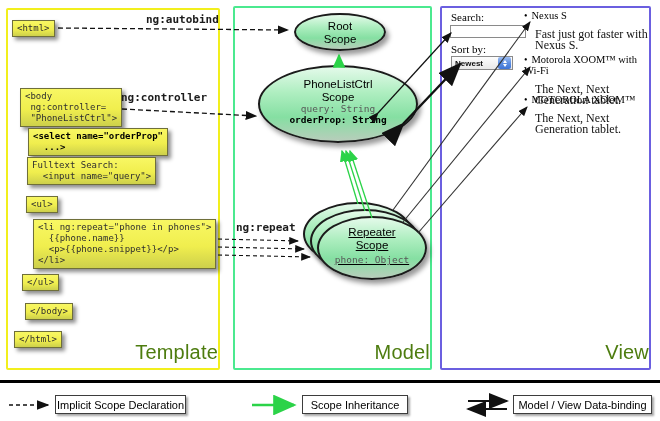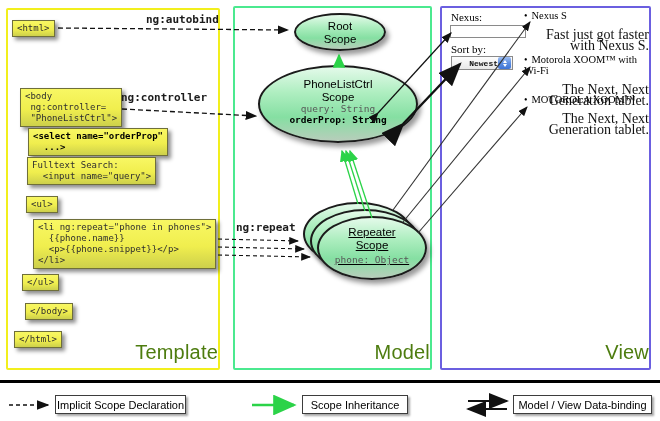--- a/index.html
+++ b/index.html
@@ -61,34 +61,34 @@
     position:absolute; z-index:2; left:450px; top:25px; width:76px; height:13px;
     border:1px solid #8a8a8a; background:#fff; font-size:9px; padding:0 2px;
     font-family:"Liberation Serif", serif;
   }
   .sort-select {
     position:absolute; z-index:2; left:451px; top:56px; width:62px; height:14px;
     border:1px solid #8a8a8a; background:linear-gradient(180deg,#fdfdfd,#e8e8e8);
     display:flex; align-items:center; cursor:default;
   }
   .sort-select-value {
-    flex:1; font-family:Liberation Mono, monospace; font-size:8px; font-weight:bold;
-    color:#111; padding-left:3px; overflow:hidden; white-space:nowrap;text-align:right;
+    flex:1; font-family:Liberation Sans, sans-serif; font-size:8px; font-weight:bold;
+    color:#111; padding-left:3px; overflow:hidden; white-space:nowrap;
   }
   .sort-stepper {
     width:13px; height:12px; margin-right:1px; border-radius:2px;
     background:linear-gradient(180deg,#9cbdf2 0%,#5d8fe2 50%,#3f74d6 100%);
     display:flex; flex-direction:column; align-items:center; justify-content:center; gap:1px;
   }
   .tri-up   { width:0; height:0; border-left:2.5px solid transparent; border-right:2.5px solid transparent; border-bottom:3px solid #fff; }
   .tri-down { width:0; height:0; border-left:2.5px solid transparent; border-right:2.5px solid transparent; border-top:3px solid #fff; }
   .phone-item { position:absolute; z-index:2; left:524px; width:125px; font-family:"Liberation Serif", serif; }
   .phone-name { font-size:10.5px; color:#000; }
   .phone-name .bullet { margin-right:4px; font-size:10px; }
-  .phone-snippet { font-size:14px; color:#111; margin-top:8px; padding-left:11px; line-height:11px;text-align:right; }
+  .phone-snippet { font-size:12px; color:#111; margin-top:8px; padding-left:11px; line-height:11px; }
   
   .separator { position:absolute; left:0; top:380px; width:660px; height:3px; background:#000; z-index:2; }
   .legend-box {
     position:absolute; z-index:2; height:19px;
     background:#fff; border:1px solid #3d3d3d;
     box-shadow:2px 2px 2px rgba(0,0,0,0.35);
     display:flex; align-items:center; justify-content:center;
     font-size:11px; color:#000; white-space:nowrap;
   }
   .legend-implicit   { left:55px;  top:395px; width:131px; }
@@ -144,21 +144,21 @@
     <div class="scope-prop bold">orderProp: String</div>
   </div>
   <div class="scope scope-repeater rep-back"></div>
   <div class="scope scope-repeater rep-mid"></div>
   <div class="scope scope-repeater rep-front">
     <div class="scope-name">Repeater
 Scope</div>
     <div class="scope-prop" style="margin-top:3px;">phone: Object</div>
   </div>
 
-  <div class="view-label" style="left:451px; top:11px;">Nexus:</div>
+  <div class="view-label" style="left:451px; top:11px;">Search:</div>
   <input class="search-input" type="text" value="" style="">
   <div class="view-label" style="left:451px; top:43px;">Sort by:</div>
   <div class="sort-select">
     <div class="sort-select-value">Newest</div>
     <div class="sort-stepper">
       <div class="tri-up"></div>
       <div class="tri-down"></div>
     </div>
   </div>
 

